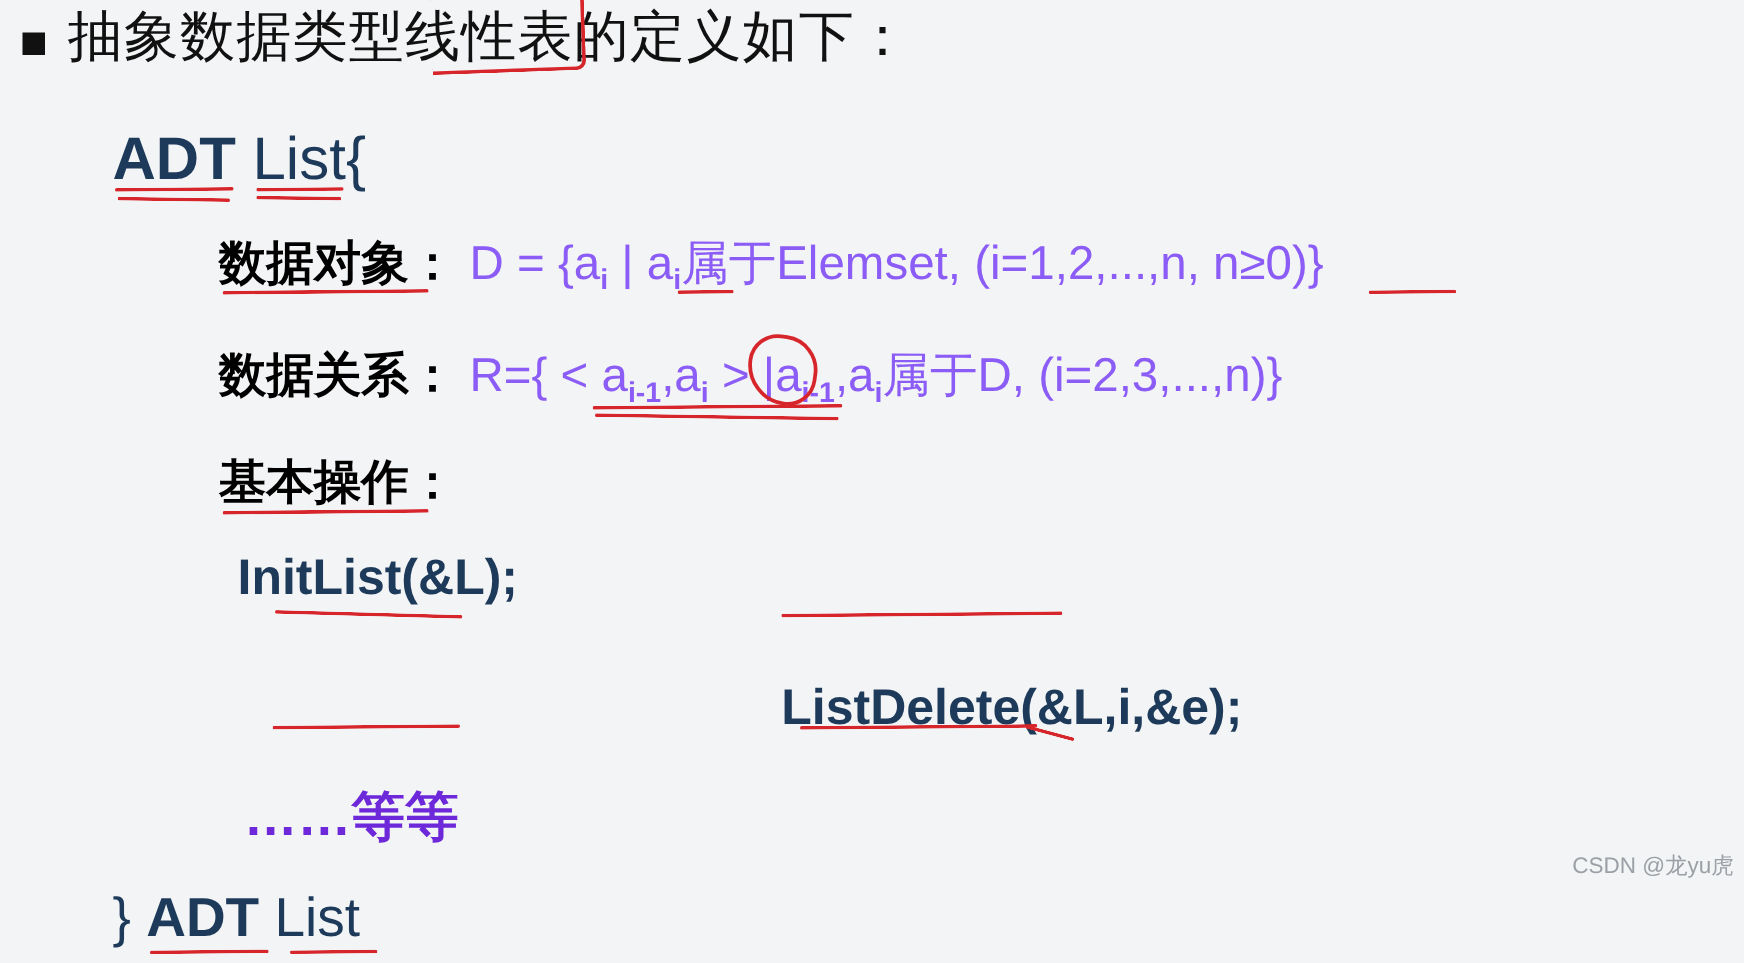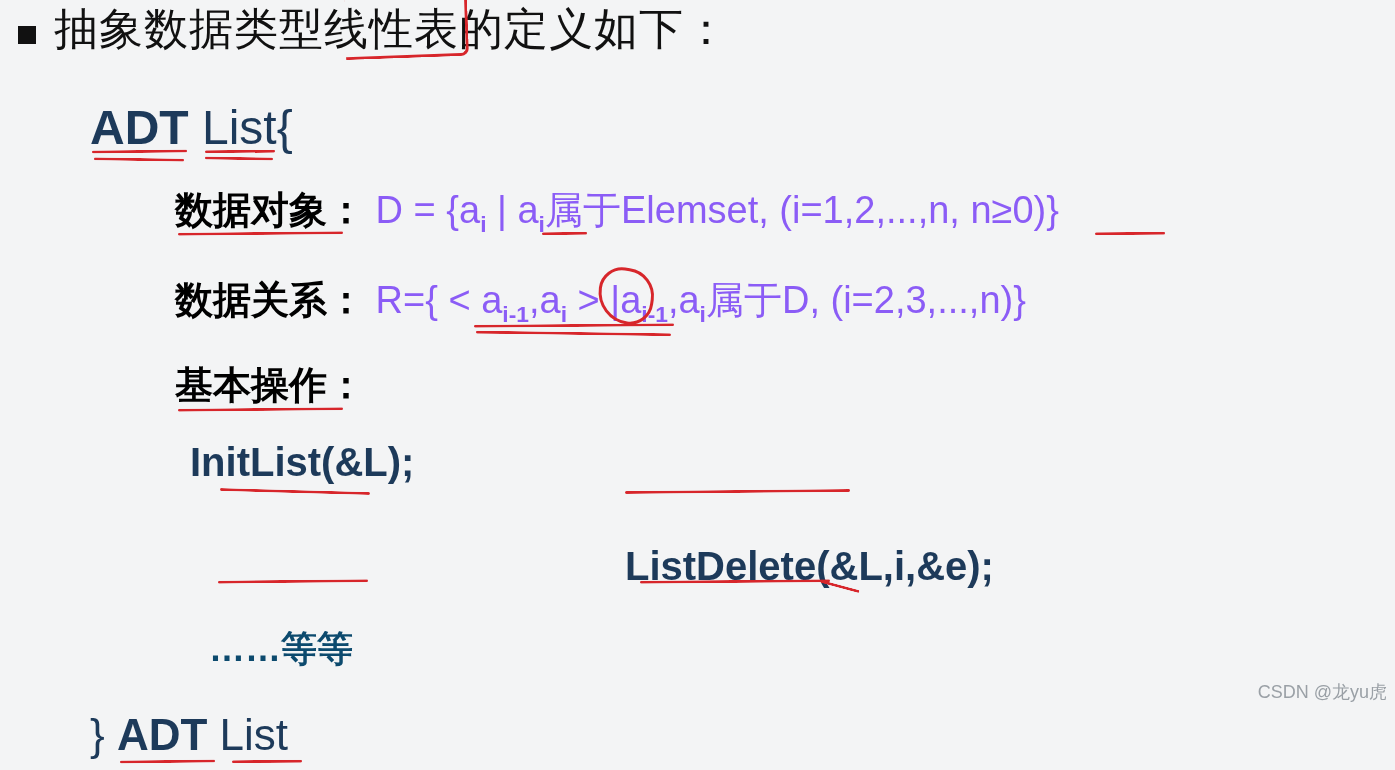--- a/index.html
+++ b/index.html
@@ -15,21 +15,21 @@
   .sect-label{font-weight:800;color:#000000;}
   .sect-rest{color:#8b5cf6;font-weight:400;}
   .sect1{left:175px;top:185px;}
   .sect2{left:175px;top:275px;text-align:right;}
   .sect3{left:175px;top:360px;}
   .ops{font-size:40px;font-weight:700;color:#1d3a5a;}
   .op-r1c1{left:190px;top:440px;}
   .op-r1c2{left:620px;top:440px;}
   .op-r2c1{left:190px;top:532px;}
   .op-r2c2{left:615px;top:544px;margin-left:10px;}
-  .etc{left:195px;top:625px;font-size:36px;font-weight:700;color:#0c4a6e;margin-left:14px;}
+  .etc{left:195px;top:625px;font-size:43px;font-weight:700;color:#6d28d9;}
   .adt-close{left:90px;top:710px;font-size:44px;color:#1d3a5a;font-weight:400;text-align:right;}
   .adt-close b{font-weight:800;}
   sub{font-size:60%;font-weight:700;}
   
   .u{position:absolute;height:0;border-top:3px solid #d7262b;border-radius:2px;transform:rotate(-0.5deg);}
   .u2{position:absolute;height:0;border-top:3px solid #d7262b;border-radius:2px;transform:rotate(0.8deg);}
   .scribble{position:absolute;border:3px solid #d7262b;border-radius:8px;background:transparent;}
   .watermark{position:absolute;right:8px;bottom:6px;font-size:18px;color:#9aa0a6;font-family:Arial,sans-serif;}
 </style>
 </head>

